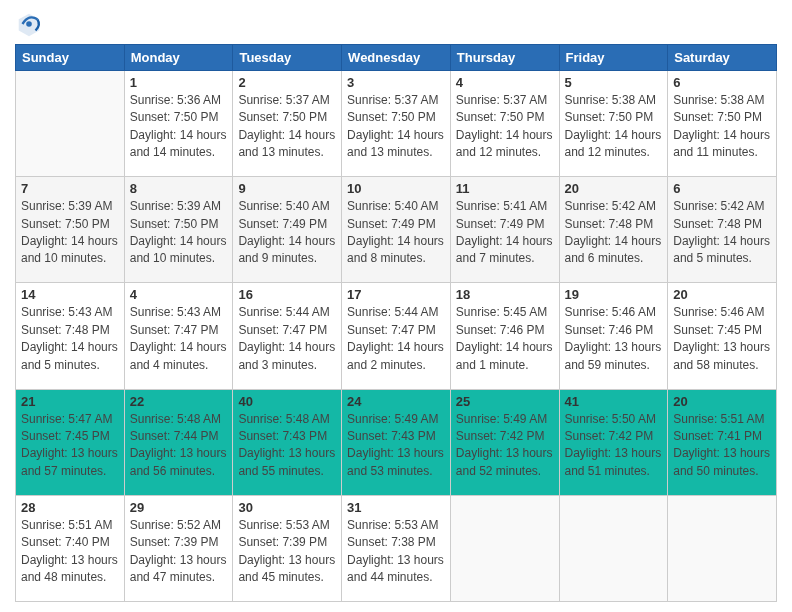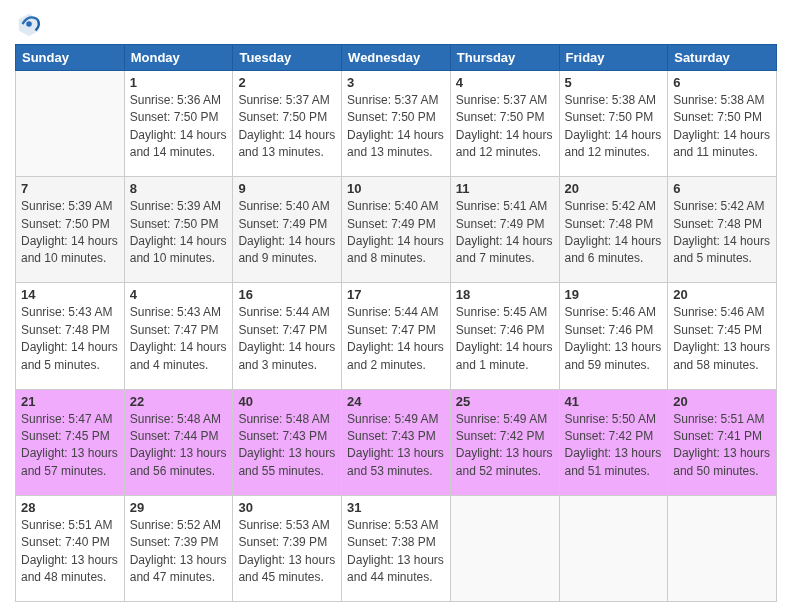--- a/index.html
+++ b/index.html
@@ -207,21 +207,21 @@
           </td>
           <td>
             <span class="day-number">19</span>
             <div class="day-info">Sunrise: 5:46 AM<br>Sunset: 7:46 PM<br>Daylight: 13 hours and 59 minutes.</div>
           </td>
           <td>
             <span class="day-number">20</span>
             <div class="day-info">Sunrise: 5:46 AM<br>Sunset: 7:45 PM<br>Daylight: 13 hours and 58 minutes.</div>
           </td>
         </tr>
-        <tr style="background:#f0abfc">
+        <tr style="background:#14b8a6">
           <td>
             <span class="day-number">21</span>
             <div class="day-info">Sunrise: 5:47 AM<br>Sunset: 7:45 PM<br>Daylight: 13 hours and 57 minutes.</div>
           </td>
           <td>
             <span class="day-number">22</span>
             <div class="day-info">Sunrise: 5:48 AM<br>Sunset: 7:44 PM<br>Daylight: 13 hours and 56 minutes.</div>
           </td>
           <td>
             <span class="day-number">40</span>

